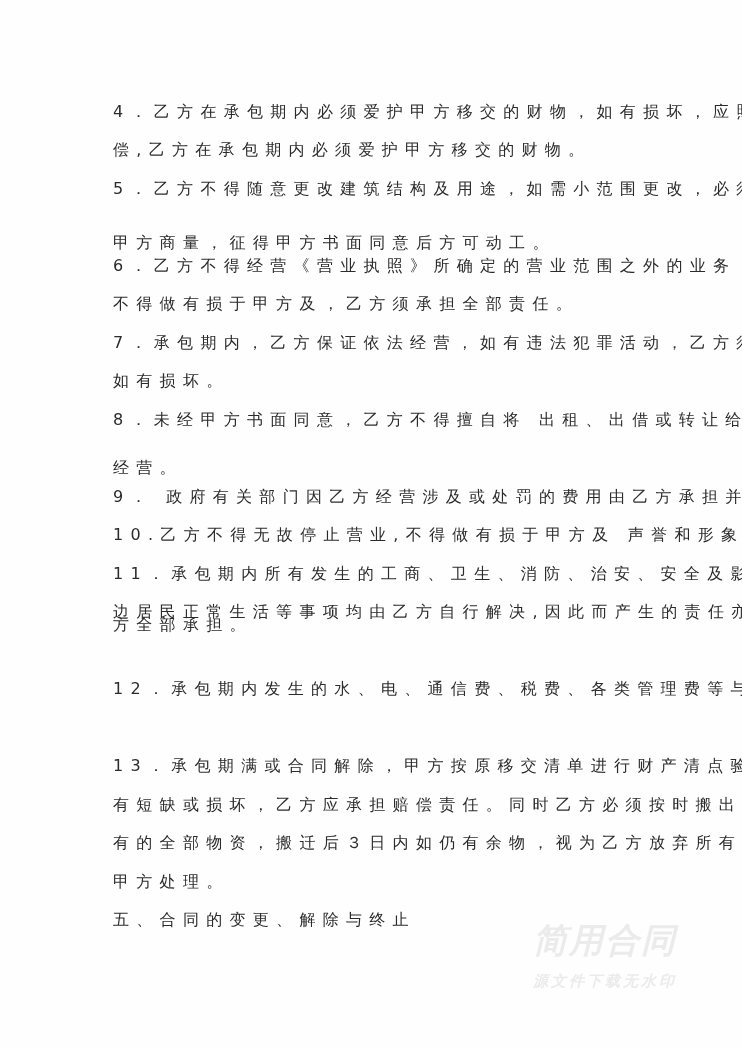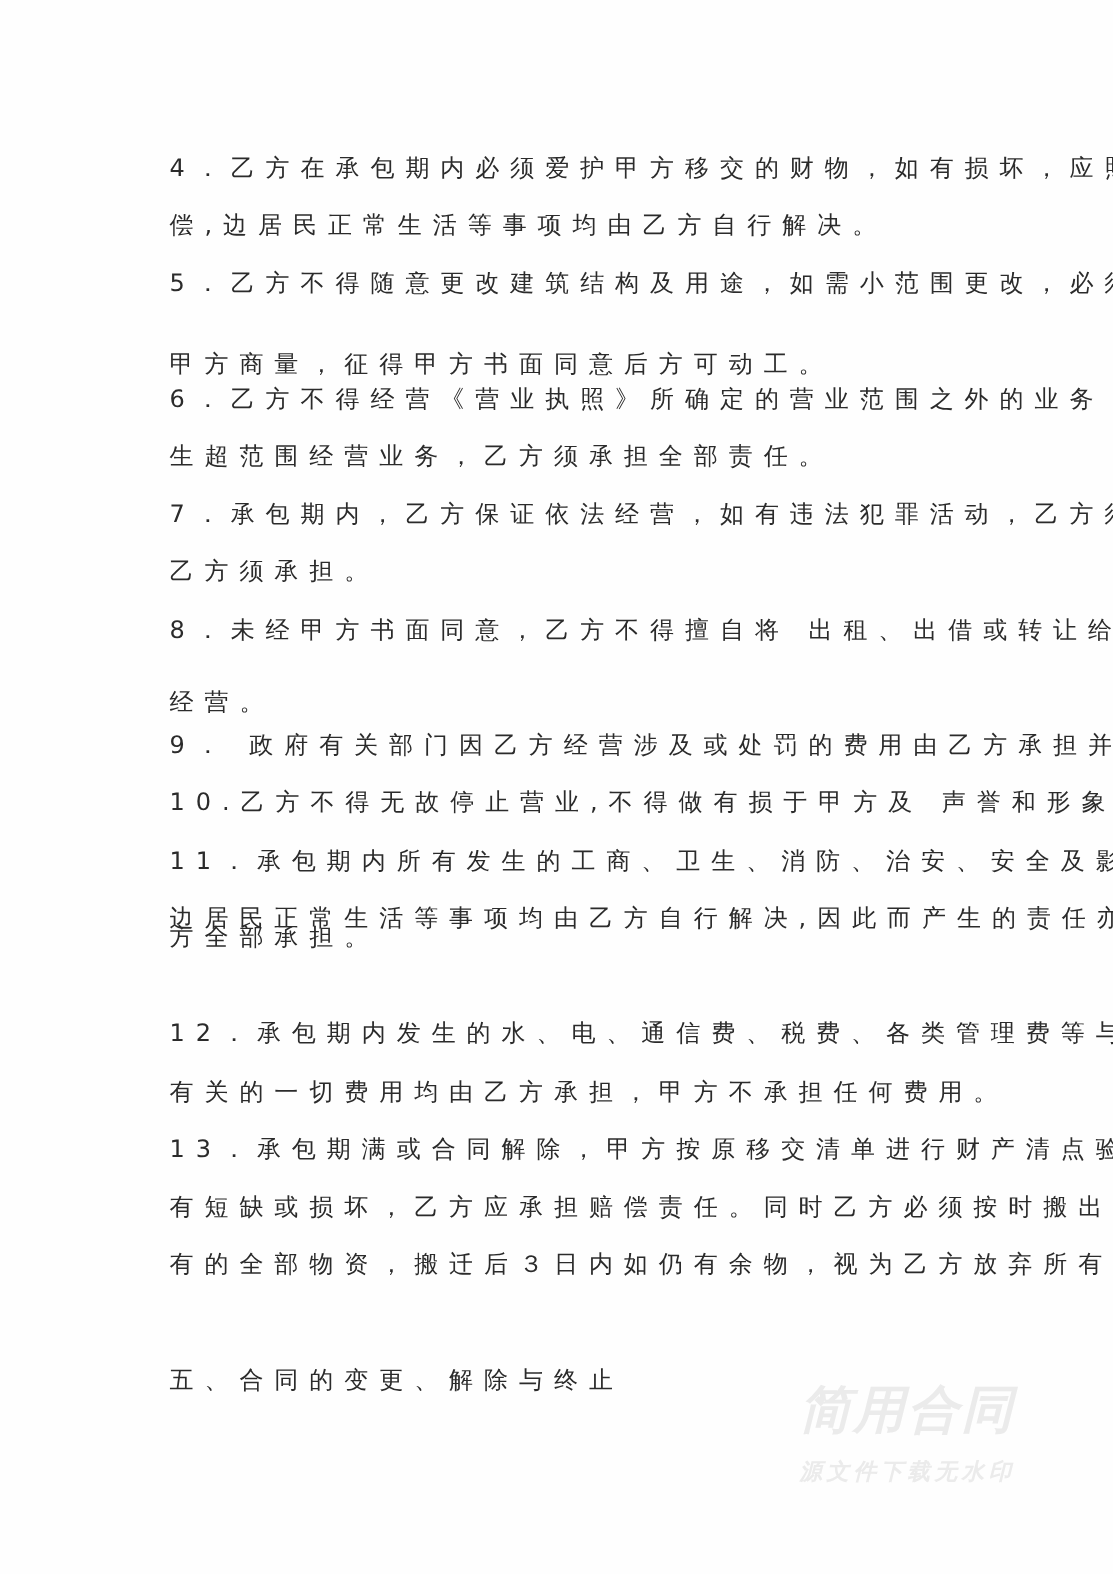--- a/index.html
+++ b/index.html
@@ -29,38 +29,38 @@
       font-weight: bold;
     }
     .wm-title { font-size: 34px; letter-spacing: 2px; line-height: 44px; }
     .wm-sub { font-size: 15px; letter-spacing: 3px; line-height: 26px; margin-top: 6px; }
   </style>
 </head>
 <body>
 
 <div class="page">
   <div class="line" style="top:100px">4．乙方在承包期内必须爱护甲方移交的财物，如有损坏，应照价赔</div>
-  <div class="line" style="top:138px">偿,边居民正常生活等事项均由乙方自行解决。</div>
+  <div class="line" style="top:138px">偿,乙方在承包期内必须爱护甲方移交的财物。</div>
   <div class="line" style="top:177px">5．乙方不得随意更改建筑结构及用途，如需小范围更改，必须先与</div>
   <div class="line" style="top:231px">甲方商量，征得甲方书面同意后方可动工。</div>
   <div class="line" style="top:254px">6．乙方不得经营《营业执照》所确定的营业范围之外的业务，如发</div>
-  <div class="line" style="top:292px">生超范围经营业务，乙方须承担全部责任。</div>
+  <div class="line" style="top:292px">不得做有损于甲方及，乙方须承担全部责任。</div>
   <div class="line" style="top:331px">7．承包期内，乙方保证依法经营，如有违法犯罪活动，乙方须承担</div>
-  <div class="line" style="top:369px">乙方须承担。</div>
+  <div class="line" style="top:369px">如有损坏。</div>
   <div class="line" style="top:408px">8．未经甲方书面同意，乙方不得擅自将 出租、出借或转让给第三方</div>
   <div class="line" style="top:456px">经营。</div>
   <div class="line" style="top:485px">9． 政府有关部门因乙方经营涉及或处罚的费用由乙方承担并交纳。</div>
   <div class="line" style="top:523px">10.乙方不得无故停止营业,不得做有损于甲方及 声誉和形象的事。</div>
   <div class="line" style="top:562px">11．承包期内所有发生的工商、卫生、消防、治安、安全及影响周</div>
   <div class="line" style="top:600px">边居民正常生活等事项均由乙方自行解决,因此而产生的责任亦由乙</div>
   <div class="line" style="top:613px">方全部承担。</div>
   <div class="line" style="top:677px">12．承包期内发生的水、电、通信费、税费、各类管理费等与 经营</div>
-  <div class="line" style="top:716px">有关的一切费用均由乙方承担，甲方不承担任何费用。</div>
   <div class="line" style="top:754px">13．承包期满或合同解除，甲方按原移交清单进行财产清点验收，如</div>
   <div class="line" style="top:793px">有短缺或损坏，乙方应承担赔偿责任。同时乙方必须按时搬出乙方自</div>
   <div class="line" style="top:831px">有的全部物资，搬迁后３日内如仍有余物，视为乙方放弃所有权，由</div>
+  <div class="line" style="top:870px">甲方处理。</div>
   <div class="line" style="top:908px">五、合同的变更、解除与终止</div>
 
   <div class="watermark">
     <div class="wm-title">简用合同</div>
     <div class="wm-sub">源文件下载无水印</div>
   </div>
 </div>
 
 </body></html>

